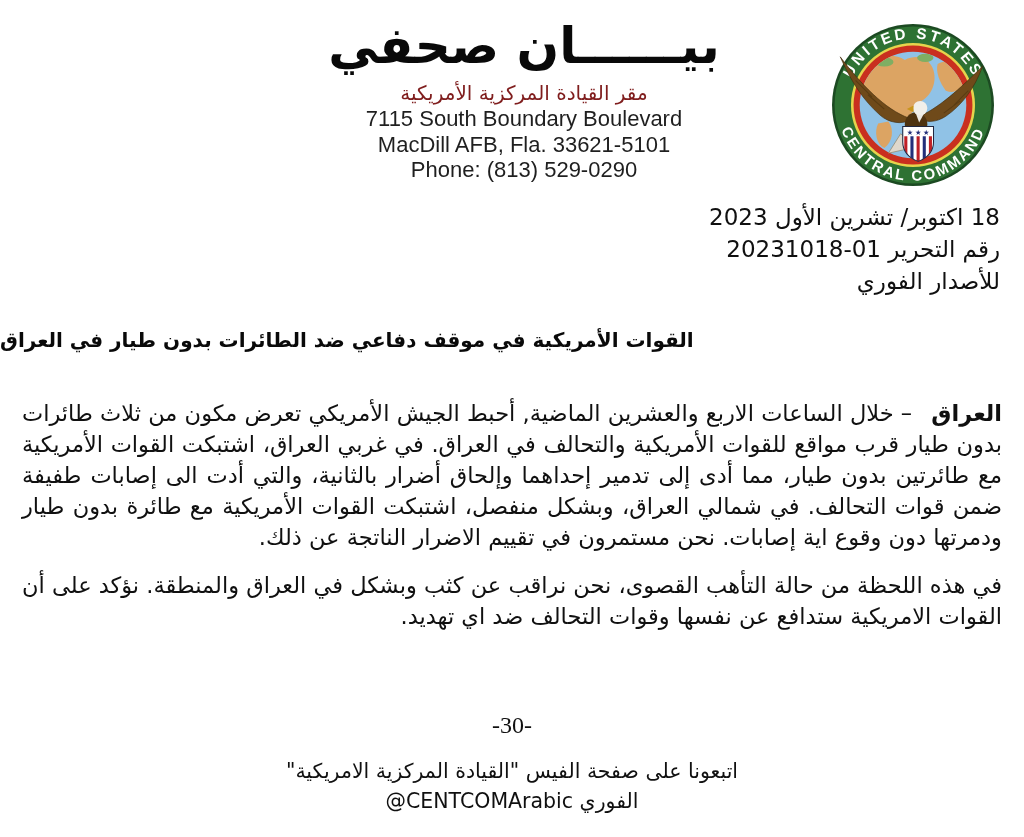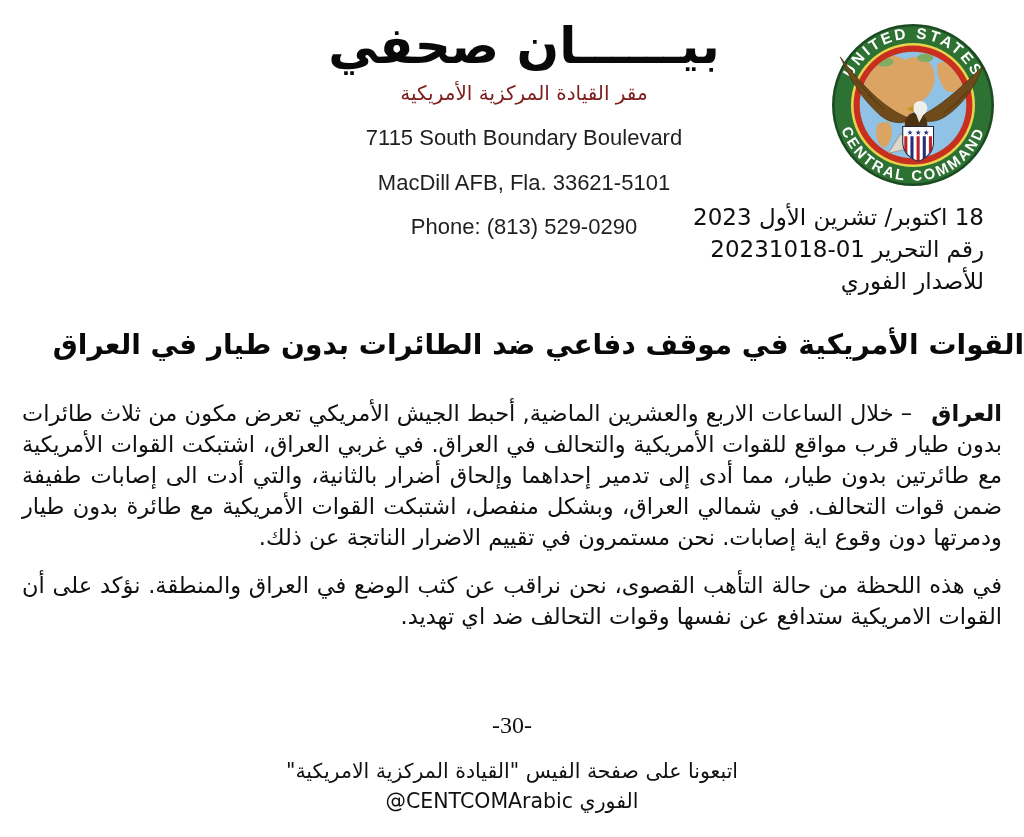--- a/index.html
+++ b/index.html
@@ -22,37 +22,37 @@
     font-size:50px;font-weight:bold;line-height:64px;
     letter-spacing:0;
     color:#090909;
   }
   .subtitle{
     direction:rtl;
     font-size:20px;line-height:26px;margin-top:2px;color:#7f1d1d;
   }
   .addr{
     font-family:"Liberation Sans","DejaVu Sans",sans-serif;
-    font-size:22px;line-height:25.5px;color:#1f1f1f;margin-top:19px;
+    font-size:22px;line-height:25.5px;color:#1f1f1f;
   }
   .addr:first-of-type{margin-top:3px;}
   
   .seal{position:absolute;top:23px;right:29px;width:164px;height:164px;}
   .seal svg{width:100%;height:100%;display:block;}
   
   .release{
-    position:absolute;top:201px;right:40px;
+    position:absolute;top:201px;right:24px;
     direction:rtl;text-align:right;
     font-size:23px;line-height:32px;color:#101010;
   }
   
   .headline{
     position:absolute;top:328px;left:0;width:100%;
-    direction:rtl;text-align:right;
-    font-size:28px;font-weight:bold;color:#090909;
+    direction:rtl;text-align:left;
+    font-size:20px;font-weight:bold;color:#090909;
   }
   
   .body-text{
     position:absolute;top:398px;right:22px;left:22px;
     direction:rtl;text-align:justify;
     font-size:22.5px;line-height:31px;color:#101010;
   }
   .body-text p{margin:0 0 17px 0;}
   .body-text .dateline{font-weight:bold;margin-left:12px;}
   
@@ -151,21 +151,21 @@
   <div class="release">
     <div>18 اكتوبر/ تشرين الأول 2023</div>
     <div>رقم التحرير 01-20231018</div>
     <div>للأصدار الفوري</div>
   </div>
 
   <div class="headline">القوات الأمريكية في موقف دفاعي ضد الطائرات بدون طيار في العراق</div>
 
   <div class="body-text">
     <p><span class="dateline">العراق</span><span> – خلال الساعات الاربع والعشرين الماضية, أحبط الجيش الأمريكي تعرض مكون من ثلاث طائرات بدون طيار قرب مواقع للقوات الأمريكية والتحالف في العراق. في غربي العراق، اشتبكت القوات الأمريكية مع طائرتين بدون طيار، مما أدى إلى تدمير إحداهما وإلحاق أضرار بالثانية، والتي أدت الى إصابات طفيفة ضمن قوات التحالف. في شمالي العراق، وبشكل منفصل، اشتبكت القوات الأمريكية مع طائرة بدون طيار ودمرتها دون وقوع اية إصابات. نحن مستمرون في تقييم الاضرار الناتجة عن ذلك.</span></p>
-    <p>في هذه اللحظة من حالة التأهب القصوى، نحن نراقب عن كثب الوضع في العراق والمنطقة. نؤكد على أن القوات الامريكية ستدافع عن نفسها وقوات التحالف ضد اي تهديد.</p>
+    <p>في هذه اللحظة من حالة التأهب القصوى، نحن نراقب عن كثب وبشكل في العراق والمنطقة. نؤكد على أن القوات الامريكية ستدافع عن نفسها وقوات التحالف ضد اي تهديد.</p>
   </div>
 
   <div class="end-mark">-30-</div>
 
   <div class="footer">
     <div>اتبعونا على صفحة الفيس "القيادة المركزية الامريكية"</div>
     <div>
       <span>الفوري</span>
       <span dir="ltr">@CENTCOMArabic</span>
     </div>

